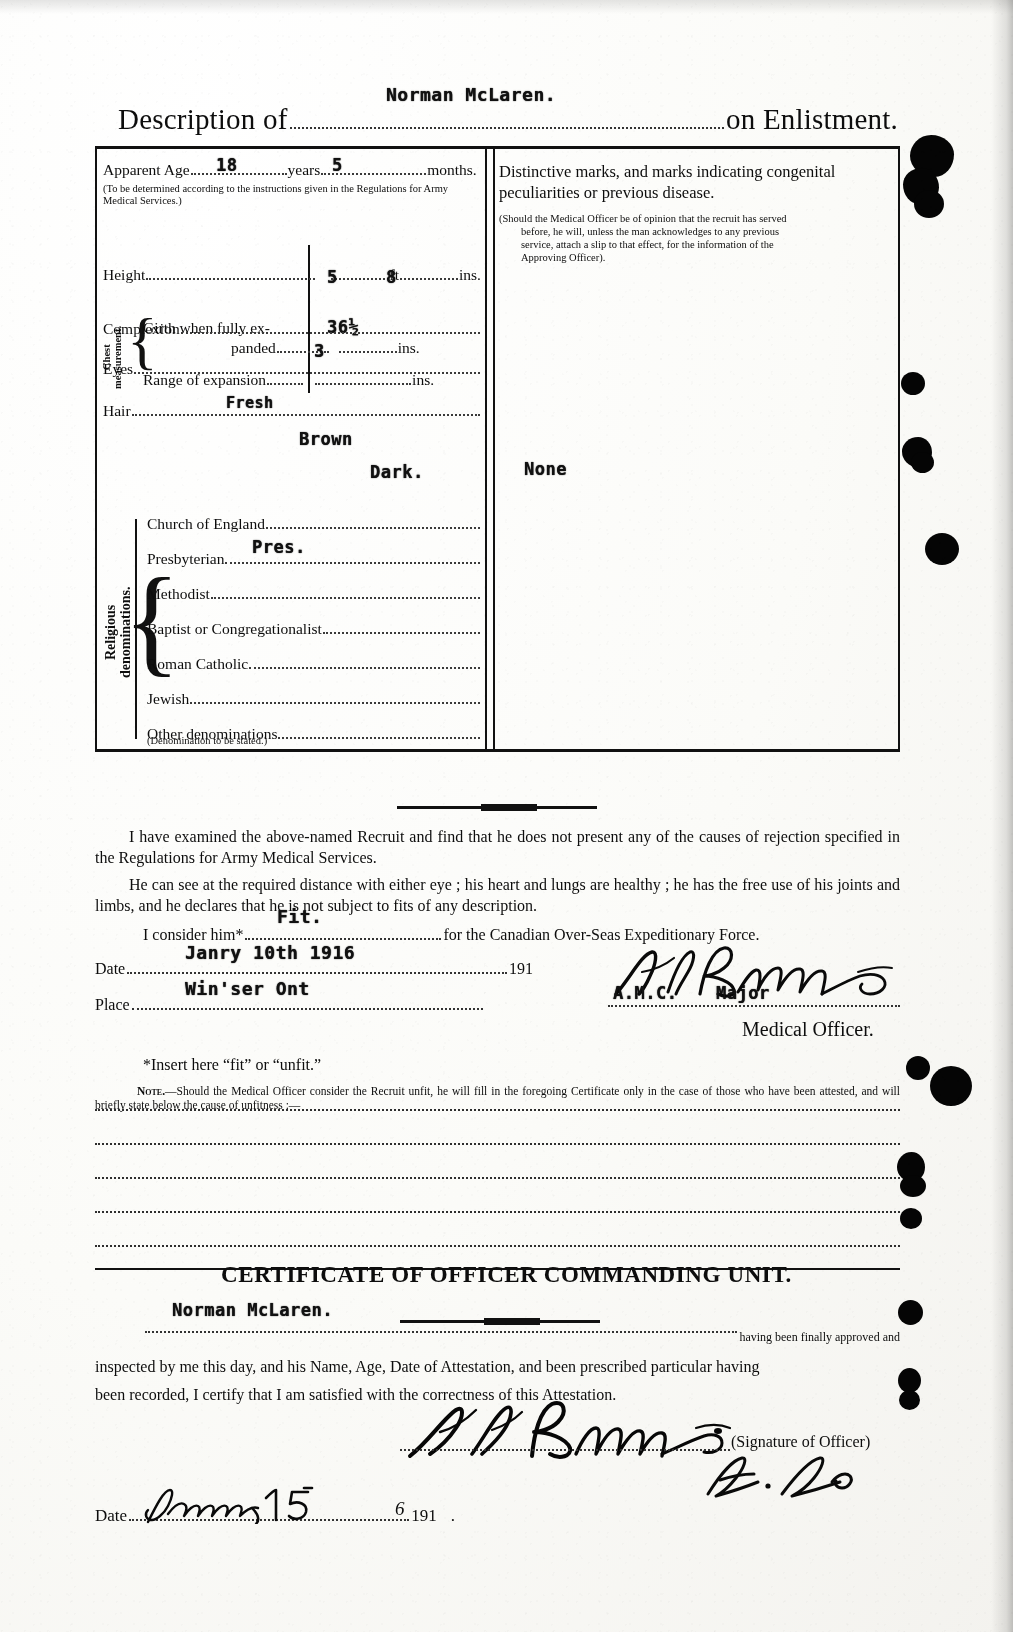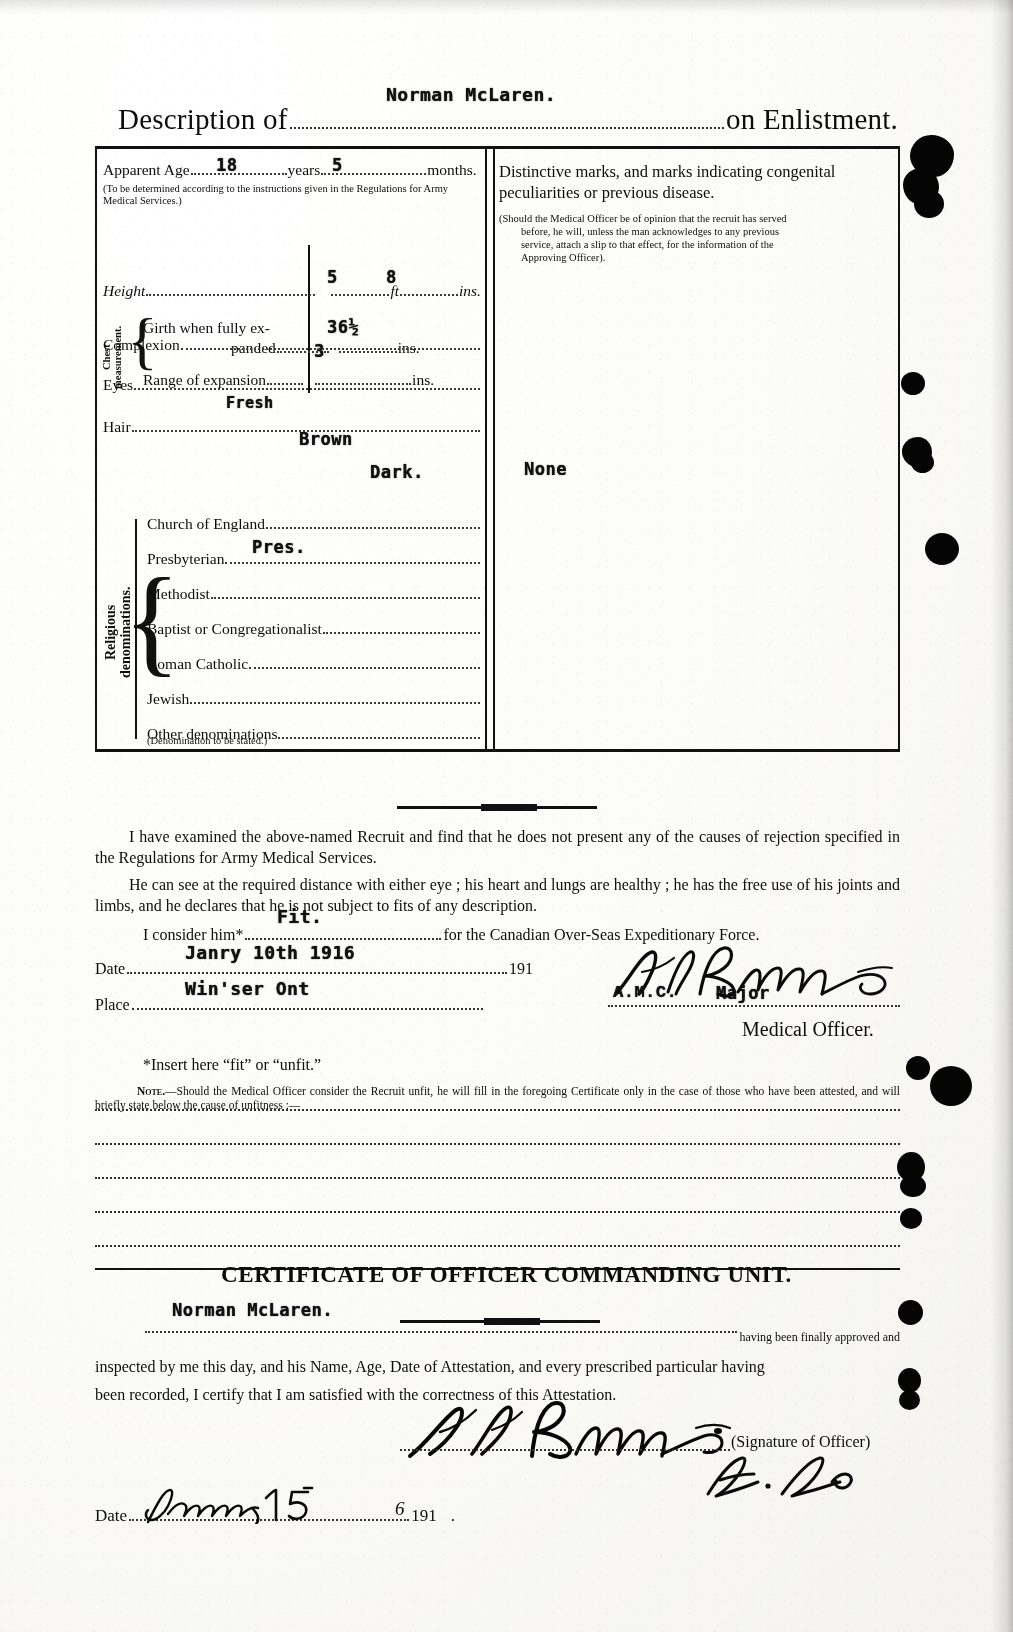--- a/index.html
+++ b/index.html
@@ -176,21 +176,21 @@
       </div>
       <div class="tv type" style="left:113px;top:6px;font-size:17px;">18</div>
       <div class="tv type" style="left:229px;top:6px;font-size:17px;">5</div>
 
       <div class="note-sm" style="margin-top:4px;">
         <span>(To be determined according to the instructions given in the Regulations for Army Medical Services.)</span>
       </div>
 
       <div id="inner-rule"></div>
 
-      <div class="frow" style="margin-top:74px;font-style:italic;">
+      <div class="frow" style="margin-top:58px;">
         <span class="lbl">Height</span>
         <span class="fill"></span>
         <span style="width:14px;display:inline-block;"></span>
         <span class="fill" style="max-width:58px;"></span>
         <span class="tail">ft</span>
         <span class="fill" style="max-width:58px;"></span>
         <span class="tail">ins.</span>
       </div>
       <div class="tv type" style="left:224px;top:118px;font-size:17px;">5</div>
       <div class="tv type" style="left:283px;top:118px;font-size:17px;">8</div>
@@ -334,21 +334,21 @@
       <path d="M34 30 C46 28, 56 24, 66 16" stroke-width="2.2"></path>
       <path d="M60 50 C66 32, 74 14, 82 10 C88 8, 86 20, 80 30 C76 37, 70 46, 68 52" stroke-width="3"></path>
       <path d="M92 52 C96 30, 104 8, 116 6 C126 5, 126 18, 116 26 C108 33, 98 34, 96 34 C108 34, 124 40, 126 48 C127 54, 118 56, 110 52" stroke-width="3.2"></path>
       <path d="M130 50 C136 40, 142 30, 148 28 C154 27, 152 38, 150 48 C156 34, 164 26, 170 26 C176 26, 172 38, 170 48 C178 34, 186 26, 192 27 C198 28, 194 40, 192 50 C200 36, 208 28, 214 29 C220 30, 216 42, 214 52" stroke-width="3"></path>
       <path d="M214 52 C226 46, 240 38, 252 34 C262 31, 272 32, 276 38 C280 45, 272 52, 262 52 C254 52, 250 46, 254 42" stroke-width="2.8"></path>
       <path d="M250 30 C262 26, 274 24, 284 26" stroke-width="2"></path>
     </g>
   </svg>
   <div style="position:absolute;left:608px;top:1004px;width:292px;border-bottom:2px dotted #333;height:1px;"></div>
 
-  <div class="type" style="position:absolute;left:613px;top:983px;font-size:17px;font-family:Liberation Mono, monospace;">A.M.C.</div>
+  <div class="type" style="position:absolute;left:613px;top:983px;font-size:17px;">A.M.C.</div>
   <div class="type" style="position:absolute;left:716px;top:983px;font-size:17px;">Major</div>
 
   <div style="position:absolute;left:742px;top:1018px;font-size:20px;">Medical Officer.</div>
 
   <div style="position:absolute;left:143px;top:1056px;font-size:16px;">*Insert here “fit” or “unfit.”</div>
 
   <div style="position:absolute;left:95px;top:1084px;width:805px;font-size:11.5px;line-height:1.22;text-align:justify;">
     <span class="ind" style="width:42px;display:inline-block;"></span><span style="font-variant:small-caps;font-weight:bold;">Note.</span><span>—Should the Medical Officer consider the Recruit unfit, he will fill in the foregoing Certificate only in the case of those who have been attested, and will briefly state below the cause of unfitness :—</span>
   </div>
 
@@ -365,21 +365,21 @@
 
   <div class="type" style="position:absolute;left:172px;top:1300px;font-size:17px;">Norman McLaren.</div>
 
   <div style="position:absolute;left:95px;top:1330px;width:805px;font-size:12px;display:flex;align-items:flex-start;">
     <span style="width:48px;"></span>
     <span style="flex:1;border-bottom:2px dotted #333;margin:0 2px 4px 2px;height:1px;"></span>
     <span style="white-space:nowrap;">having been finally approved and</span>
   </div>
 
   <div class="para" style="left:95px;top:1356px;width:805px;">
-    <span>inspected by me this day, and his Name, Age, Date of Attestation, and every prescribed particular having</span>
+    <span>inspected by me this day, and his Name, Age, Date of Attestation, and been prescribed particular having</span>
   </div>
   <div class="para" style="left:95px;top:1384px;width:805px;">
     <span>been recorded, I certify that I am satisfied with the correctness of this Attestation.</span>
   </div>
 
   <svg class="sig" style="left:400px;top:1398px;width:340px;height:66px;" viewBox="0 0 340 66">
     <g fill="none" stroke="#070707" stroke-linecap="round" stroke-linejoin="round">
       <path d="M10 58 C28 44, 44 20, 56 12 C64 7, 64 18, 56 30 C48 42, 36 52, 30 56" stroke-width="4"></path>
       <path d="M40 34 C54 30, 66 22, 76 12" stroke-width="2.4"></path>
       <path d="M72 56 C84 40, 96 16, 106 10 C114 6, 112 20, 104 32 C96 44, 86 52, 82 56" stroke-width="3.6"></path>

